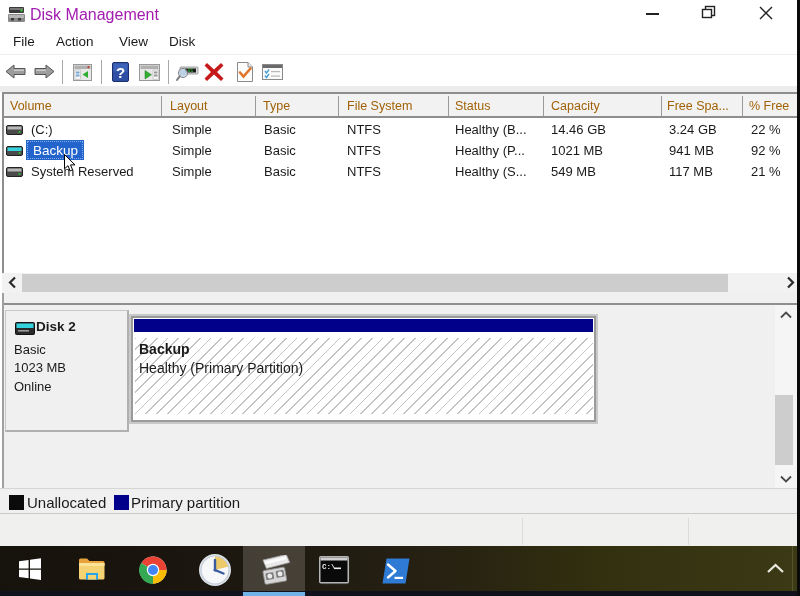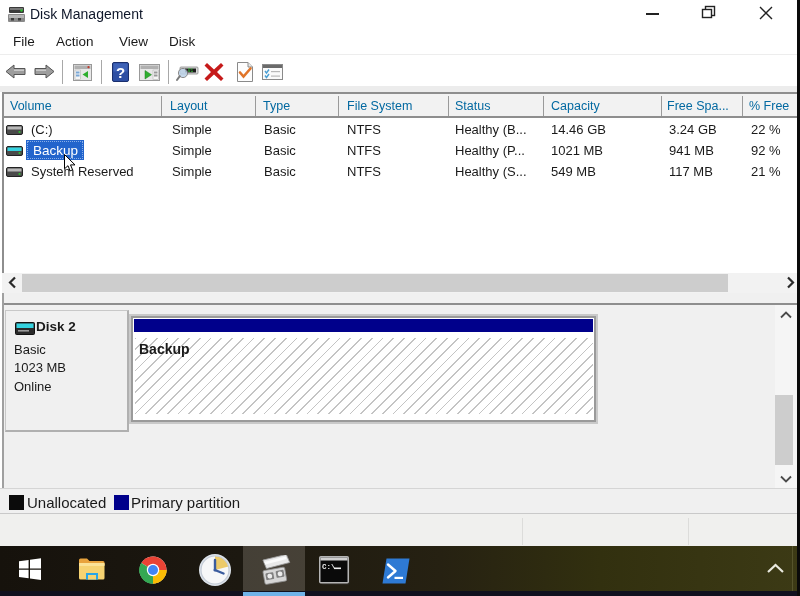--- a/index.html
+++ b/index.html
@@ -2,37 +2,37 @@
 <html><head>
 <meta charset="utf-8">
 <style>
 * { margin:0; padding:0; box-sizing:border-box; }
 html,body { width:800px; height:596px; overflow:hidden; }
 body { font-family:"Liberation Sans", sans-serif; color:#1a1a1a; background:#fff; position:relative; }
 .abs { position:absolute; }
 
 
 #titlebar { left:0; top:0; width:800px; height:28px; background:#fff; }
-#title-text { left:30px; top:6px; font-size:14px; color:#0f172a; }
+#title-text { left:30px; top:6px; font-size:16px; color:#a21caf; }
 #btn-min { left:646px; top:13px; width:13px; height:1.5px; background:#222; }
 
 
 #menubar { left:0; top:28px; width:800px; height:27px; background:#fff; font-size:13.5px; border-bottom:1px solid #ededed; }
 #menubar span { position:absolute; top:6px; }
 
 
 #toolbar { left:0; top:55px; width:800px; height:31px; background:#fff; }
 #toolstrip { left:0; top:86px; width:800px; height:6px; background:#ececec; }
 .tsep { position:absolute; top:5px; width:1px; height:24px; background:#a8a8a8; }
 
 
 #listview { left:2px; top:92px; width:795px; height:201px; background:#fff; border:2px solid #8e8e8e; border-bottom:none; border-right:none; }
 #lvheader { left:0; top:0; width:795px; height:24px; background:#f2f2f2; border-bottom:2px solid #8e8e8e; }
 .hsep { position:absolute; top:2px; width:1px; height:20px; background:#9a9a9a; }
-.hlabel { position:absolute; top:5px; font-size:12.5px; color:#0369a1; }
+.hlabel { position:absolute; top:5px; font-size:12.5px; color:#a16207; }
 .row { position:absolute; left:0; width:795px; height:21px; font-size:13px; }
 .cell { position:absolute; top:3px; }
 .vicon { position:absolute; left:4px; top:6px; }
 
 #selbox { left:22px; top:46px; width:58px; height:20px; background:#2264cc; outline:1px dotted rgba(220,235,255,0.55); outline-offset:-2px; }
 #seltext { color:#fff; position:absolute; left:7px; top:2.5px; font-size:13.5px; }
 
 
 #hscroll { left:2px; top:273px; width:795px; height:20px; background:#f2f2f2; }
 #hthumb { left:20px; top:1px; width:706px; height:18px; background:#cdcdcd; }
@@ -270,20 +270,21 @@
     <span class="t2" style="top:49px;">1023 MB</span>
     <span class="t2" style="top:68px;">Online</span>
   </div>
 
   <div class="abs" id="partouter">
     <div id="partbox">
       <div id="partblue"></div>
       <div id="parthatch"></div>
       <div class="abs" id="parttext">
         <div style="font-weight:bold;">Backup</div>
+        <div>Healthy (Primary Partition)</div>
       </div>
     </div>
   </div>
 
   <div class="abs" id="vscroll">
     <svg class="abs" style="left:5px; top:6px;" width="12" height="8" viewBox="0 0 12 8">
         <path d="M1 6.5 L6 1.5 L11 6.5" fill="none" stroke="#4a4a4a" stroke-width="1.8"></path>
       </svg>
     <div class="abs" id="vthumb"></div>
     <svg class="abs" style="left:5px; top:170px;" width="12" height="8" viewBox="0 0 12 8">

